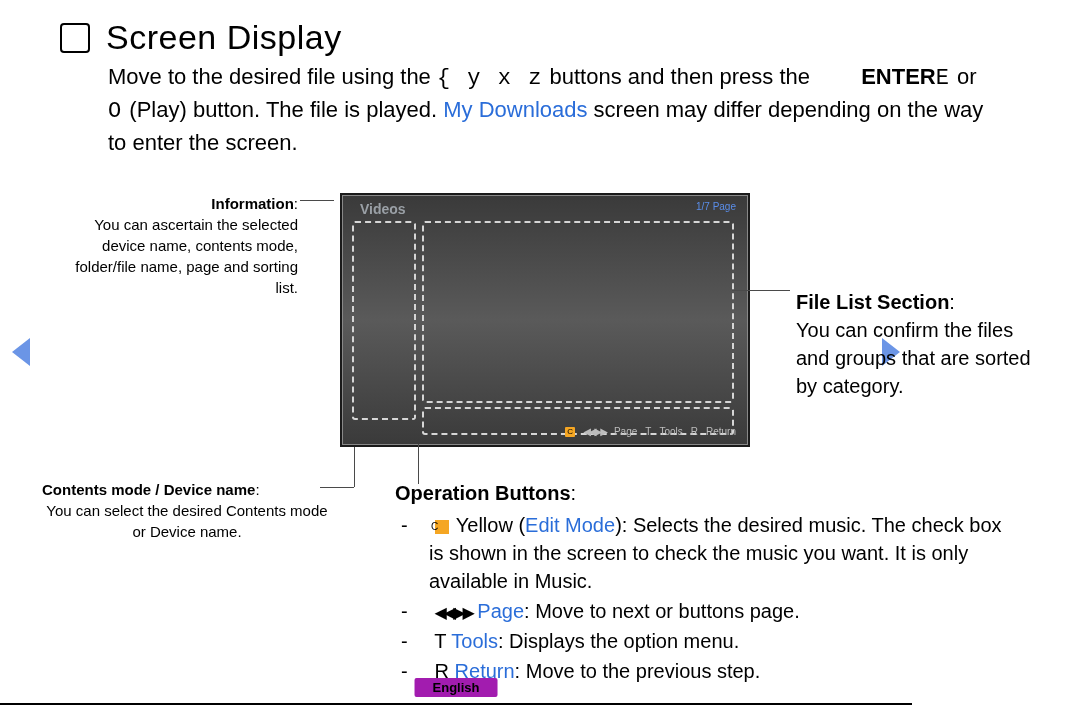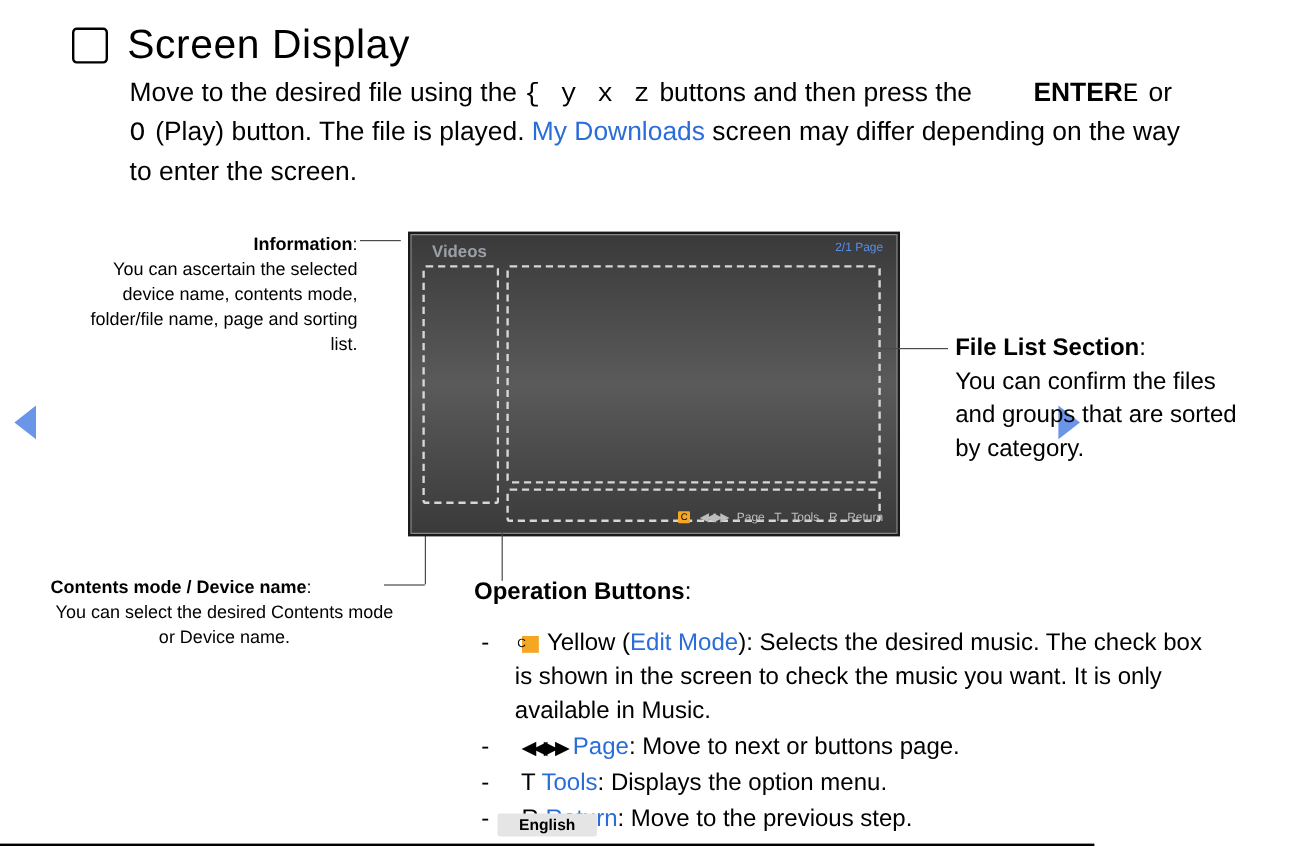--- a/index.html
+++ b/index.html
@@ -143,57 +143,57 @@
   
   .line {
     position: absolute;
     background: #4a4a4a;
   }
   .hline { height: 1px; }
   .vline { width: 1px; }
   
   .filelist-block {
     position: absolute;
-    left: 796px; top: 276px;
+    left: 796px; top: 288px;
     width: 240px;
     font-size: 20px;
     line-height: 1.4;
   }
   .filelist-block .heading { font-weight: 700; font-size: 20px; }
   
   .op-block {
     position: absolute;
     left: 395px; top: 479px;
     width: 620px;
     font-size: 20px;
     line-height: 1.4;
   }
   .op-block .heading { font-weight: 700; }
-  .op-list { margin-top: 15px; }
+  .op-list { margin-top: 4px; }
   .op-item { margin: 2px 0 2px 20px; text-indent: -14px; padding-left: 14px; }
   .op-item .dash { display: inline-block; width: 14px; }
   .sq-yellow {
     display: inline-block;
     width: 14px; height: 14px;
     background: #f5a623;
     color: #000;
     font-size: 10px;
     line-height: 14px;
     text-align: center;
     vertical-align: middle;
     margin-right: 2px;
   }
   .tiny-icons { font-size: 16px; letter-spacing: -3px; }
   .blue { color: #2a6dd9; }
   
   .footer-pill {
     position: absolute;
     left: 50%; transform: translateX(-50%);
     bottom: 8px;
-    background: #e5e5e5;
+    background: #a21caf;
     font-size: 13px;
     font-weight: 700;
     padding: 2px 18px;
     border-radius: 2px;
   }
   .hr-footer {
     position: absolute;
     left: 0; right: 0; bottom: 0;
     height: 2px;
     background: #000;
@@ -234,21 +234,21 @@
   <div class="contents-block">
     <span class="heading-wrap"><span class="heading-line">Contents mode / Device name</span>:</span>
     <span>You can select the desired Contents mode or Device name.</span>
   </div>
 
   <div class="line hline" style="left:320px; top:487px; width:34px;"></div>
   <div class="line vline" style="left:354px; top:444px; height:43px;"></div>
 
   <div class="shot">
     <div class="shot-title">Videos</div>
-    <div class="shot-page">2/1 Page</div>
+    <div class="shot-page">1/7 Page</div>
     <div class="dashed dash-info"></div>
     <div class="dashed dash-filelist"></div>
     <div class="dashed dash-ops"></div>
     <div class="shot-footer">
       <span class="c-dot">C</span>
       <span class="ff-rw">◀◀▶▶</span>
       <span>Page</span>
       <span>T</span>
       <span>Tools</span>
       <span>R</span>

